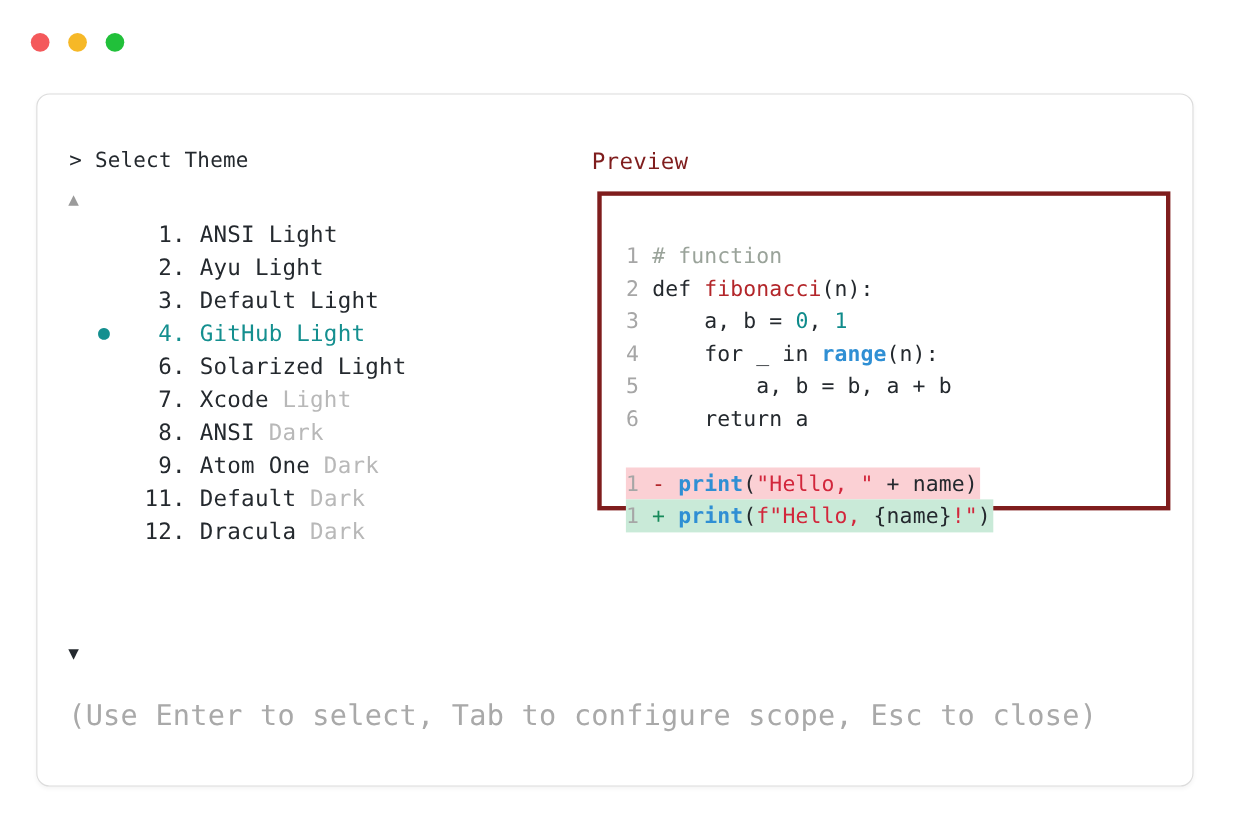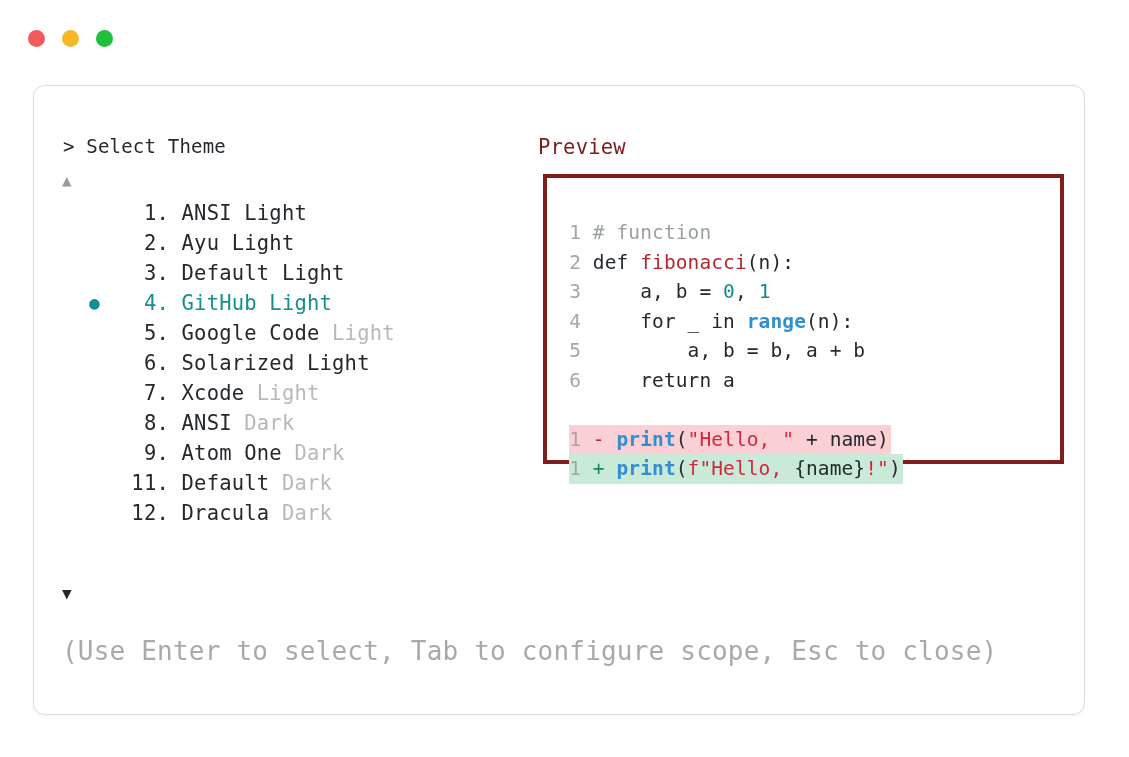--- a/index.html
+++ b/index.html
@@ -198,21 +198,20 @@
   <div id="preview-header">Preview</div>
 
   <div id="scroll-up">▲</div>
   <div id="scroll-down">▼</div>
 
   <div id="theme-list">
       <div class="theme-row"><span class="row-index">1.</span><span class="row-name"> ANSI </span><span class="row-suffix">Light</span></div>
       <div class="theme-row"><span class="row-index">2.</span><span class="row-name"> Ayu </span><span class="row-suffix">Light</span></div>
       <div class="theme-row"><span class="row-index">3.</span><span class="row-name"> Default </span><span class="row-suffix">Light</span></div>
       <div class="theme-row selected"><span class="row-bullet">●</span><span class="row-index">4.</span><span class="row-name"> GitHub </span><span class="row-suffix">Light</span></div>
-      <div class="theme-row"><span class="row-index">5.</span><span class="row-name"> Google Code </span><span class="row-suffix muted">Light</span></div>
       <div class="theme-row"><span class="row-index">6.</span><span class="row-name"> Solarized </span><span class="row-suffix">Light</span></div>
       <div class="theme-row"><span class="row-index">7.</span><span class="row-name"> Xcode </span><span class="row-suffix muted">Light</span></div>
       <div class="theme-row"><span class="row-index">8.</span><span class="row-name"> ANSI </span><span class="row-suffix muted">Dark</span></div>
       <div class="theme-row"><span class="row-index">9.</span><span class="row-name"> Atom One </span><span class="row-suffix muted">Dark</span></div>
       <div class="theme-row"><span class="row-index">11.</span><span class="row-name"> Default </span><span class="row-suffix muted">Dark</span></div>
       <div class="theme-row"><span class="row-index">12.</span><span class="row-name"> Dracula </span><span class="row-suffix muted">Dark</span></div>
     </div>
 
   <div id="preview-box">
     <div id="code"><div class="code-line"><span class="ln">1</span><span> </span><span class="tok-comment"># function</span></div><div class="code-line"><span class="ln">2</span><span> </span><span class="tok-keyword">def </span><span class="tok-func">fibonacci</span><span class="tok-punct">(n):</span></div><div class="code-line"><span class="ln">3</span><span> </span><span class="tok-plain">    a, b = </span><span class="tok-number">0</span><span class="tok-plain">, </span><span class="tok-number">1</span></div><div class="code-line"><span class="ln">4</span><span> </span><span class="tok-plain">    for _ in </span><span class="tok-builtin">range</span><span class="tok-punct">(n):</span></div><div class="code-line"><span class="ln">5</span><span> </span><span class="tok-plain">        a, b = b, a + b</span></div><div class="code-line"><span class="ln">6</span><span> </span><span class="tok-plain">    return a</span></div><div class="diff-block"><div><div class="code-line diff diff-del"><span class="ln">1</span><span class="diff-mark-del"> - </span><span class="tok-builtin">print</span><span class="tok-punct">(</span><span class="tok-string">"Hello, "</span><span class="tok-plain"> + name</span><span class="tok-punct">)</span></div></div><div><div class="code-line diff diff-add"><span class="ln">1</span><span class="diff-mark-add"> + </span><span class="tok-builtin">print</span><span class="tok-punct">(</span><span class="tok-string">f"Hello, </span><span class="tok-plain">{name}</span><span class="tok-string">!"</span><span class="tok-punct">)</span></div></div></div></div>

